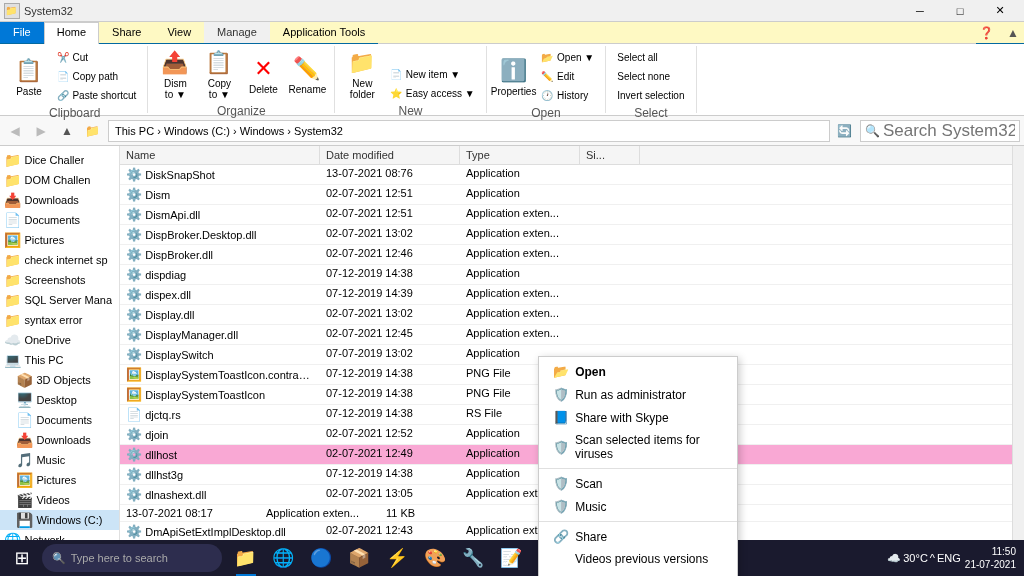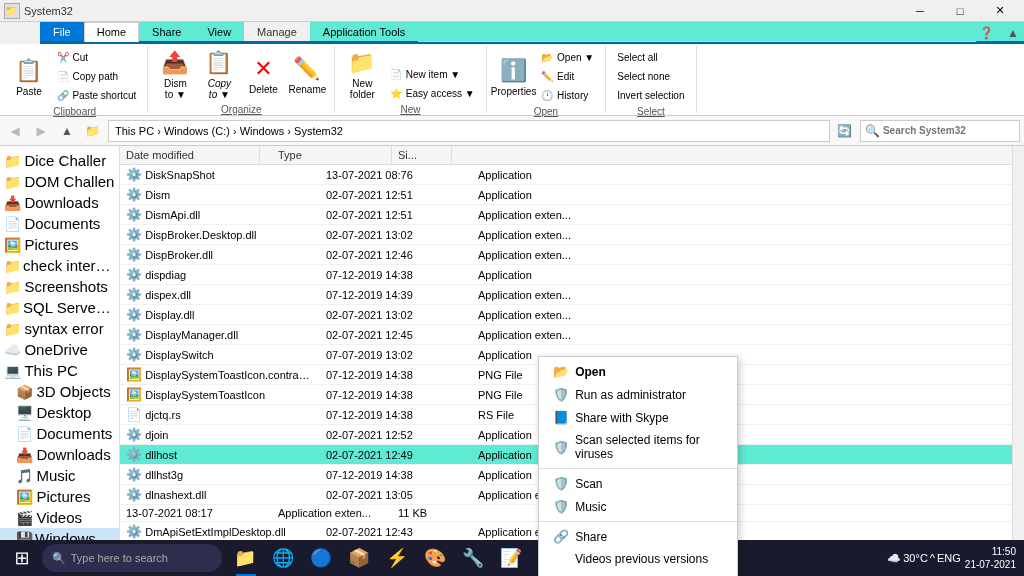--- a/index.html
+++ b/index.html
@@ -18,23 +18,22 @@
     .title-bar-left { display: flex; align-items: center; gap: 4px; }
     .title-icon { width: 16px; height: 16px; background: #e0e0e0; border: 1px solid #aaa; font-size: 10px; display: flex; align-items: center; justify-content: center; }
     .title-bar-title { font-size: 11px; color: #333; }
     .title-bar-right { display: flex; gap: 0; }
     .title-btn { width: 40px; height: 22px; display: flex; align-items: center; justify-content: center; font-size: 11px; cursor: pointer; }
 
     
     .ribbon-tabs {
       display: flex;
       height: 22px;
-      background: #5eead4;
-      border-bottom: 3px solid #0369a1;
-      margin-left: 40px;
+      background: #fef9c3;
+      border-bottom: 1px solid #0369a1;
     }
     .ribbon-tab {
       padding: 3px 12px;
       font-size: 11px;
       cursor: pointer;
       border: 1px solid transparent;
       border-bottom: none;
     }
     .ribbon-tab.active {
       background: white;
@@ -64,25 +63,24 @@
     }
     .ribbon-group {
       display: flex;
       flex-direction: column;
       align-items: center;
       border-right: 1px solid #e0e0e0;
       padding: 2px 6px;
       min-width: 60px;
     }
     .ribbon-group-label {
-      font-size: 10px;
+      font-size: 12px;
       color: #555;
       margin-top: auto;
       padding-top: 2px;
-      text-decoration: underline;
     }
     .ribbon-buttons { display: flex; gap: 2px; align-items: flex-end; flex: 1; }
     .ribbon-btn-large {
       display: flex;
       flex-direction: column;
       align-items: center;
       justify-content: center;
       width: 42px;
       height: 54px;
       cursor: pointer;
@@ -139,21 +137,21 @@
       width: 160px;
       height: 22px;
       border: 1px solid #ccc;
       background: white;
       display: flex;
       align-items: center;
       padding: 0 4px;
       gap: 3px;
     }
     .search-box input {
-      border: none; outline: none; font-size: 10px; width: 100%; background: transparent; font-weight: bold;
+      border: none; outline: none; font-size: 17px; width: 100%; background: transparent;
     }
 
     
     .main-area {
       display: flex;
       height: calc(576px - 22px - 22px - 72px - 30px - 24px);
     }
 
     
     .sidebar {
@@ -168,21 +166,21 @@
       align-items: center;
       padding: 2px 4px;
       cursor: pointer;
       font-size: 11px;
       gap: 3px;
       white-space: nowrap;
       overflow: hidden;
     }
     .sidebar-item.selected { background: #cce4f7; }
     .sidebar-icon { font-size: 14px; min-width: 16px; }
-    .sidebar-label { font-size: 15px; overflow: hidden; text-overflow: ellipsis; }
+    .sidebar-label { font-size: 11px; overflow: hidden; text-overflow: ellipsis; }
 
     
     .file-list {
       flex: 1;
       background: white;
       overflow-y: auto;
       position: relative;
     }
     .file-list-header {
       display: flex;
@@ -195,30 +193,30 @@
     .col-header {
       padding: 3px 6px;
       font-size: 11px;
       color: #333;
       border-right: 1px solid #ddd;
       cursor: pointer;
       user-select: none;
     }
     .col-name { width: 200px; }
     .col-date { width: 140px; }
-    .col-type { width: 120px; margin-left: 12px; }
+    .col-type { width: 120px; }
     .col-size { width: 60px; }
 
     .file-row {
       display: flex;
-      align-items: center;
+      align-items: flex-start;
       border-bottom: 1px solid #f0f0f0;
       cursor: pointer;
     }
-    .file-row.selected { background: #5eead4; }
+    .file-row.selected { background: #f9a8d4; }
     .file-cell {
       padding: 2px 6px;
       font-size: 11px;
       white-space: nowrap;
       overflow: hidden;
       text-overflow: ellipsis;
     }
     .file-icon { font-size: 13px; margin-right: 3px; }
 
     
@@ -366,21 +364,21 @@
 
   <div class="ribbon-group">
     <div class="ribbon-buttons">
       <div class="ribbon-btn-large">
         <div class="ribbon-btn-icon">📤</div>
         <span style="white-space:pre-line;">Dism
 to ▼</span>
       </div>
       <div class="ribbon-btn-large">
         <div class="ribbon-btn-icon">📋</div>
-        <span style="white-space:pre-line;font-style:italic;">Copy
+        <span style="white-space:pre-line;">Copy
 to ▼</span>
       </div>
       <div class="ribbon-btn-large">
         <div class="ribbon-btn-icon" style="color:red;">✕</div>
         <span>Delete</span>
       </div>
       <div class="ribbon-btn-large">
         <div class="ribbon-btn-icon">✏️</div>
         <span>Rename</span>
       </div>
@@ -546,20 +544,21 @@
     <span class="sidebar-label">Windows (C:)</span>
       </div>
       <div class="sidebar-item" style="padding-left: 4px;">
         <span class="sidebar-icon">🌐</span>
     <span class="sidebar-label">Network</span>
       </div>
     </div>
 
   <div class="file-list" id="file-list">
     <div class="file-list-header">
+      <div class="col-header col-name">Name</div>
       <div class="col-header col-date">Date modified</div>
       <div class="col-header col-type">Type</div>
       <div class="col-header col-size">Si...</div>
     </div>
     <div id="file-rows">
         <div class="file-row">
     <div class="file-cell col-name">
       <span class="file-icon">⚙️</span>DiskSnapShot
     </div>
     <div class="file-cell col-date">13-07-2021 08:76</div>

